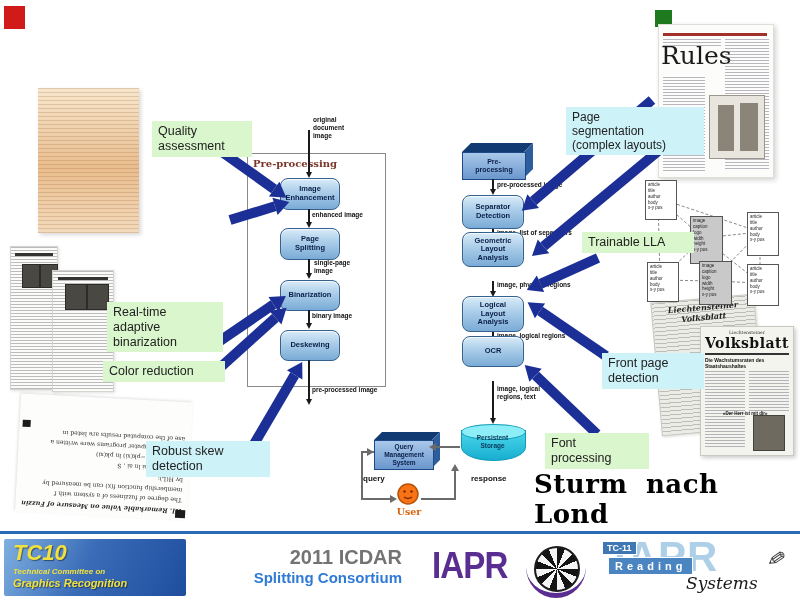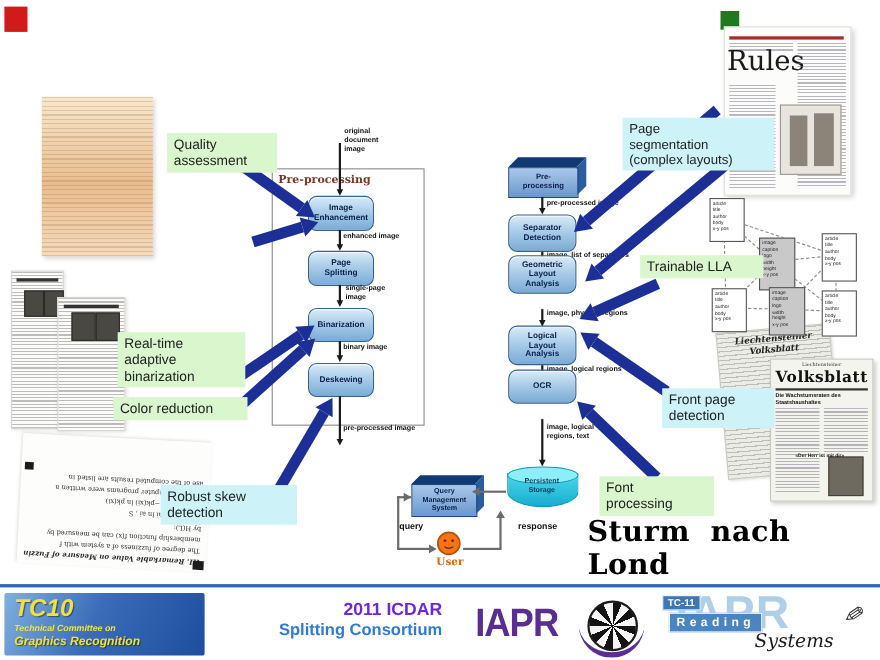--- a/index.html
+++ b/index.html
@@ -97,21 +97,21 @@
     font-family:"DejaVu Serif",serif;font-weight:bold;font-size:26px;color:#000000;
     line-height:1.15;word-spacing:9px;letter-spacing:.5px;}
   
   .foot-line{position:absolute;left:0;top:531px;width:800px;height:3px;background:#2a6ab8;z-index:4;}
   .tc10{position:absolute;left:4px;top:539px;width:182px;height:57px;border-radius:2px;overflow:hidden;z-index:4;
     background:linear-gradient(115deg,#7fb0e0 0%,#3a6cb8 45%,#1e4d9e 100%);}
   .tc10-t{position:absolute;left:9px;top:1px;font-size:22px;font-weight:bold;font-style:italic;color:#f2e13c;text-shadow:1px 1px 1px rgba(0,0,0,.45);}
   .tc10-l1{position:absolute;left:9px;top:28px;font-size:8px;font-weight:bold;font-style:italic;color:#f2e13c;}
   .tc10-l2{position:absolute;left:9px;top:38px;font-size:11px;font-weight:bold;font-style:italic;color:#f2e13c;text-shadow:1px 1px 1px rgba(0,0,0,.45);}
   .event{position:absolute;left:222px;top:546px;width:180px;text-align:right;line-height:1.15;z-index:4;}
-  .event-l1{font-size:16px;font-weight:bold;color:#6d28d9;}
+  .event-l1{font-size:20px;font-weight:bold;color:#737373;}
   .event-l2{font-size:15px;font-weight:bold;color:#2e7ad6;}
   .iapr{position:absolute;left:432px;top:543px;width:160px;height:54px;z-index:4;}
   .iapr-t{position:absolute;left:0;top:2px;font-size:36px;font-weight:bold;color:#5a2d91;letter-spacing:-1px;transform:scaleX(.92);transform-origin:0 0;}
   .iapr-circ{position:absolute;left:102px;top:3px;width:42px;height:42px;border-radius:50%;border:2px solid #1c1c1c;
     background:repeating-conic-gradient(#141414 0 22deg,#f5f5f5 22deg 45deg);}
   .iapr-swoosh{position:absolute;left:94px;top:14px;width:60px;height:36px;
     border-bottom:5px solid #5a2d91;border-radius:0 0 50% 50%/0 0 75% 75%;}
   .tc11{position:absolute;left:598px;top:537px;width:200px;height:60px;z-index:4;}
   .tc11-bg{position:absolute;left:16px;top:-4px;font-size:42px;font-weight:bold;color:#aecfe8;letter-spacing:1px;}
   .tc11-tag{position:absolute;left:4px;top:4px;background:#3f77b5;color:#fff;font-size:9px;font-weight:bold;

